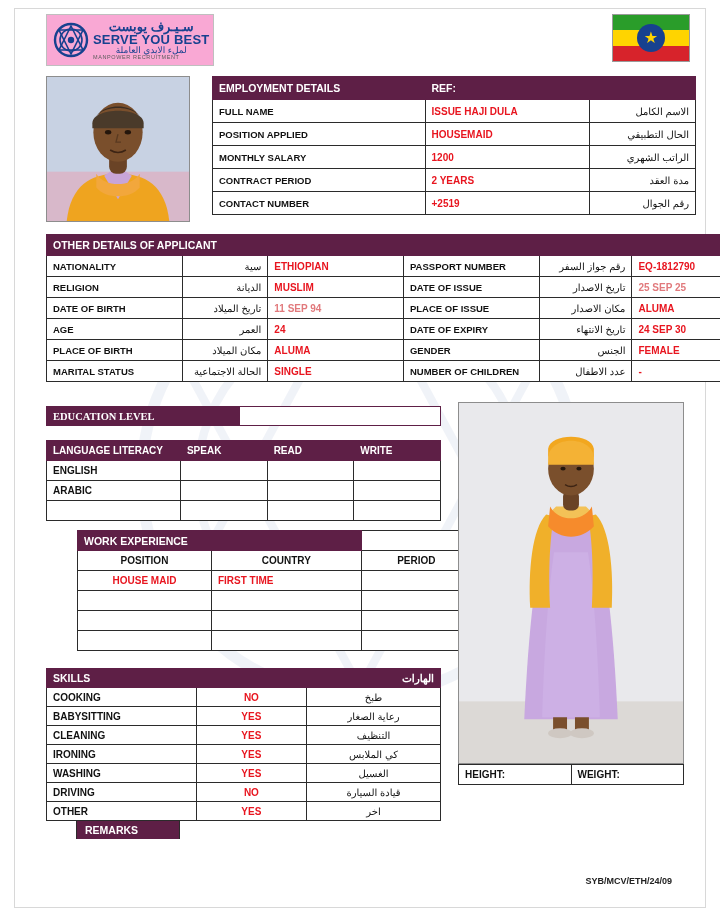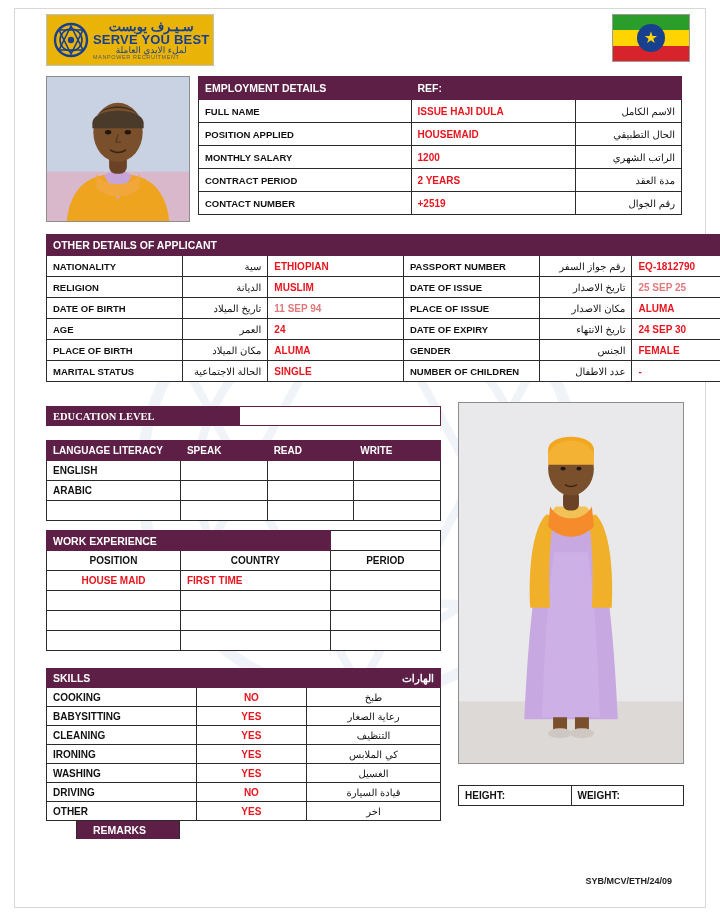--- a/index.html
+++ b/index.html
@@ -37,21 +37,21 @@
   
   .header {
     position: absolute;
     left: 30px; top: 14px;
     width: 660px; height: 58px;
   }
   .logo-box {
     position: absolute; left: 16px; top: 0;
     width: 168px; height: 52px;
     border: 1px solid #bfbfbf;
-    background: #eab308;
+    background: #f9a8d4;
     display: flex; align-items: center;
   }
   .logo-mark {
     width: 40px; height: 40px; margin-left: 4px;
     flex: 0 0 40px;
     position: relative;
   }
   .logo-mark svg { width: 40px; height: 40px; display:block; }
   .logo-text { line-height: 1; padding-left: 2px; }
   .logo-arabic {
@@ -114,21 +114,21 @@
     width: 226px; height: 362px;
     border: 1px solid #8d8d8d;
     background: #e7e7ea;
     overflow: hidden;
   }
   .photo-svg { width: 100%; height: 100%; display: block; }
 
   
   .emp {
     position: absolute;
-    left: 198px; top: 76px;
+    left: 212px; top: 76px;
     width: 484px;
   }
   .emp table { width: 100%; table-layout: fixed; }
   .emp .hdr td { background: #5e1f46; color: #fff; font-weight: bold; font-size: 10.5px; border-color:#5e1f46; }
   .emp td { height: 23px; }
 
   
   .other {
     position: absolute; left: 46px; top: 234px; width: 715px;
   }
@@ -145,46 +145,46 @@
 
   
   .lang { position: absolute; left: 46px; top: 440px; width: 395px; }
   .lang table { width: 100%; table-layout: fixed; }
   .lang .hdr td { background:#5e1f46; color:#fff; font-weight:bold; font-size:10px; border-color:#5e1f46; }
   .lang td { height: 20px; }
   .lang .cell-lbl { font-weight:bold; font-size:10px; }
 
   
   .work { position: absolute; left: 46px; top: 530px; width: 395px; }
-  .work table { width: 100%; table-layout: fixed; }
+  .work table { width: 100%; table-layout: fixed; margin-left: 31px; }
   .work .hdr td { background:#5e1f46; color:#fff; font-weight:bold; font-size:10.5px; border-color:#5e1f46; }
   .work .colhdr td { font-weight: bold; text-align:center; font-size:10px; }
   .work td { height: 20px; }
   .work .v { color:#e8151f; font-weight:bold; text-align:center; font-size:10px;}
 
   
   .skills { position: absolute; left: 46px; top: 668px; width: 395px; }
   .skills table { width: 100%; table-layout: fixed; }
   .skills .hdr td { background:#5e1f46; color:#fff; font-weight:bold; font-size:10.5px; border-color:#5e1f46; }
   .skills .hdr td.arabic { direction: rtl; text-align: right; }
   .skills td { height: 19px; }
   .skills .s-lbl { font-weight:bold; font-size:10px; }
   .skills .s-val { color:#e8151f; font-weight:bold; font-size:10px; text-align:center; }
   .skills .s-ar { direction:rtl; text-align:center; font-size:10px; }
 
   
-  .hw { position: absolute; left: 458px; top: 764px; width: 226px; margin-top: 21px; }
+  .hw { position: absolute; left: 458px; top: 764px; width: 226px; }
   .hw table { width: 100%; table-layout: fixed; }
   .hw td { height: 20px; font-weight: bold; font-size: 10px; }
 
   
   .remarks { position: absolute; left: 76px; top: 820px; width: 600px; }
   .rm-title {
     background: #5e1f46; color: #fff; font-weight: bold; font-size: 10.5px;
-    width: 104px; padding: 3px 16px;
+    width: 104px; padding: 3px 8px;
     border: 1px solid #2b2b2b; border-bottom: none;
   }
   .rm-body {
     border: 1px solid #2b2b2b;
     height: 42px;
     padding: 4px 8px;
     color: #e8151f; font-weight: bold; font-size: 10px;
   }
   .refcode {
     position: absolute; right: 48px; top: 876px;

